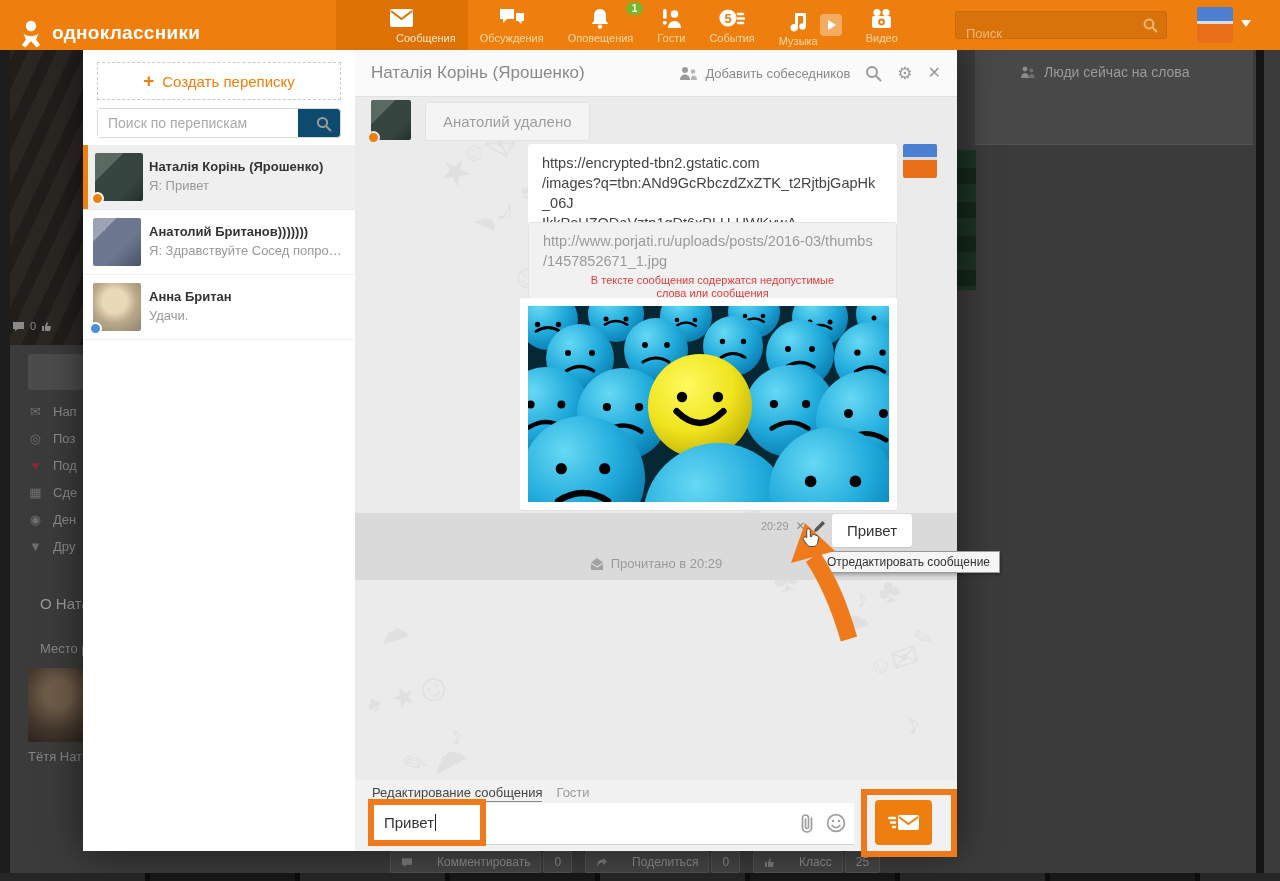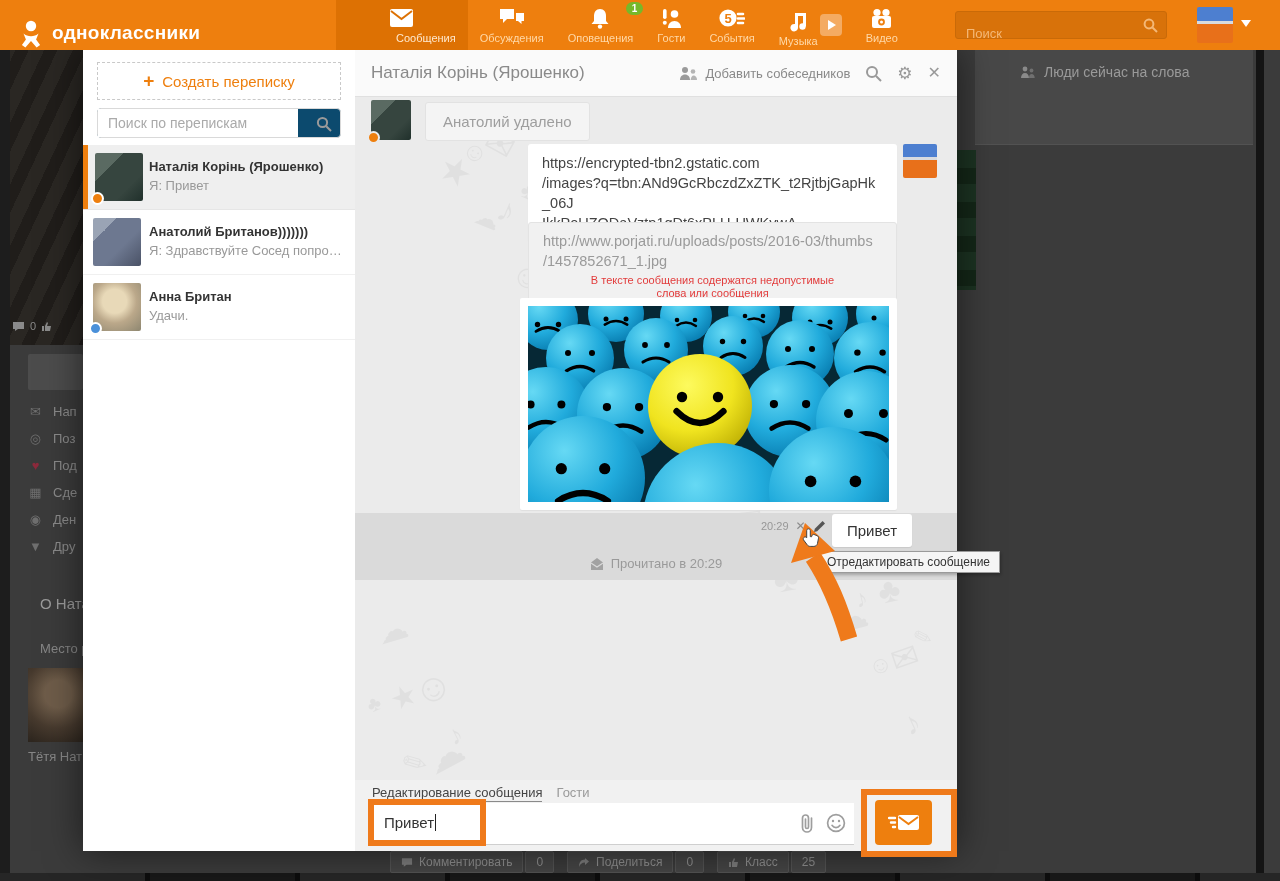--- a/index.html
+++ b/index.html
@@ -47,21 +47,21 @@
     background:radial-gradient(circle at 55% 35%, #6e5c49 0 24%, #473a2e 60%, #2b241d 100%); }
   .bg-aunt { left:28px; top:749px; color:#868686; font-size:13px; }
   .bg-right-panel { left:975px; top:50px; width:278px; height:95px; background:#484848; border-bottom:1px solid #525252; }
   .bg-online { left:1020px; top:64px; display:flex; align-items:center; gap:8px; color:#9a9a9a; font-size:14px; }
   .bg-green-img { left:957px; top:150px; width:19px; height:140px;
     background:repeating-linear-gradient(180deg,#1c3322 0 18px,#142718 18px 34px); }
   .bg-scroll-strip { left:1256px; top:50px; width:8px; height:831px; background:#141414; }
   .bg-actions { left:390px; top:851px; display:flex; gap:13px; z-index:2; }
   .bg-act { display:flex; gap:2px; }
   .bg-act > span { background:#454545; border:1px solid #535353; color:#8e8e8e; font-size:12px;
-    padding:2px 10px; border-radius:2px; display:flex; align-items:center; gap:6px; height:22px; }
+    padding:2px 10px; border-radius:2px; display:flex; align-items:center; gap:24px; height:22px; }
   .bg-strip { left:0; top:873px; width:1280px; height:8px;
     background:repeating-linear-gradient(90deg,#262626 0 145px,#0d0d0d 145px 150px,#181818 150px 295px,#0c0c0c 295px 300px); }
 
   
   .modal { position:absolute; left:83px; top:50px; width:874px; height:801px; display:flex; z-index:10;
     box-shadow:0 0 35px rgba(0,0,0,.55); }
   
   .convs { width:272px; background:#fff; position:relative; flex-shrink:0; }
   .create-btn { position:absolute; left:14px; top:12px; width:244px; height:38px; border:1px dashed #c9c9c9;
     display:flex; align-items:center; justify-content:center; gap:8px; color:#ee7f0e; font-size:15px; cursor:pointer; background:#fff; }

